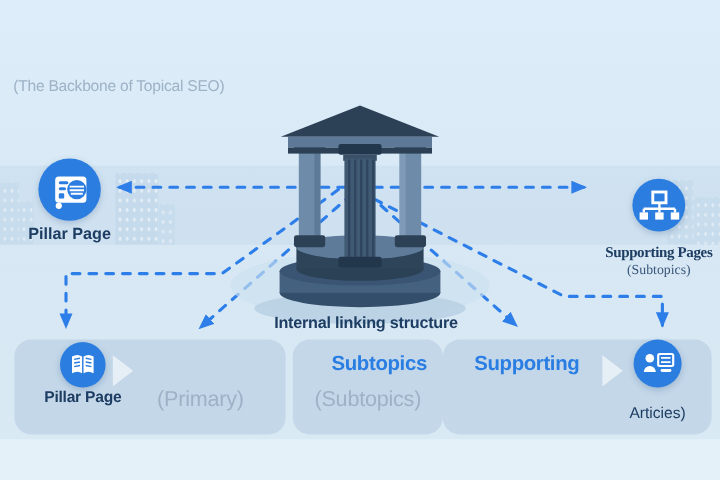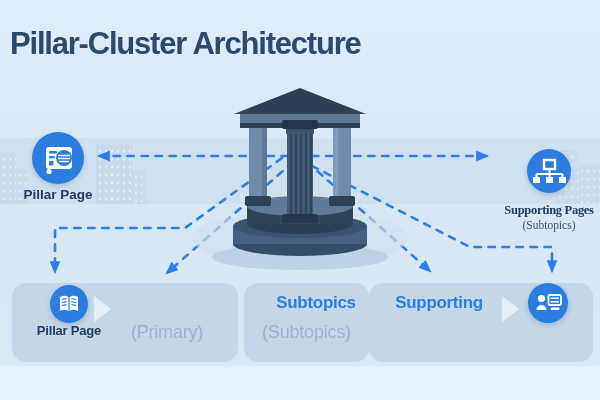--- a/index.html
+++ b/index.html
@@ -114,21 +114,21 @@
     </g>
     <g>
       <rect x="282" y="120" width="36" height="9" rx="2" fill="#22374c"></rect>
       <rect x="286" y="129" width="28" height="5" fill="#3a5068"></rect>
       <rect x="287" y="132" width="26" height="84" fill="#415a73"></rect>
       <path d="M291,133 V214 M296,133 V214 M301,133 V214 M306,133 V214 M311,133 V214" stroke="#2f4560" stroke-width="2" fill="none"></path>
       <rect x="282" y="214" width="36" height="9" rx="2" fill="#22374c"></rect>
     </g>
   </svg>
 
-  <div class="title">Pillar-Cluster Architecture</div>
+  <div class="subtitle">(The Backbone of Topical SEO)</div>
 
   <div class="abs" style="left:8px;top:130px;width:100px;height:75px;">
     <div class="circle" style="position:absolute;left:24px;top:2px;width:52px;height:52px;">
       <svg width="52" height="52" viewBox="0 0 52 52">
         <rect x="14" y="15" width="26" height="22" rx="3" fill="#ffffff"></rect>
         <rect x="17" y="19" width="8" height="2.6" rx="1.3" fill="#2b7de0"></rect>
         <rect x="17" y="24" width="6" height="2.6" rx="1.3" fill="#2b7de0"></rect>
         <rect x="17" y="29" width="4.5" height="4.5" rx="1" fill="#2b7de0"></rect>
         <circle cx="32" cy="26" r="8" fill="#2b7de0"></circle>
         <path d="M26,23.5 H38 M26,26.5 H38 M27,29.5 H37" stroke="#ffffff" stroke-width="1.6" fill="none"></path>
@@ -145,20 +145,21 @@
         <path d="M22.5,20 V25 M9.5,25 H35.5 M9.5,25 V28 M22.5,25 V28 M35.5,25 V28" stroke="#ffffff" stroke-width="2" fill="none"></path>
         <rect x="6" y="28" width="7" height="6" fill="#ffffff"></rect>
         <rect x="19" y="28" width="7" height="6" fill="#ffffff"></rect>
         <rect x="32" y="28" width="7" height="6" fill="#ffffff"></rect>
       </svg>
     </div>
     <div class="node-label" style="left:0;top:56px;width:104px;font-size:12.5px;letter-spacing:-0.3px;">Supporting Pages</div>
     <div class="node-sublabel" style="left:0;top:72px;width:104px;font-size:11.5px;">(Subtopics)</div>
   </div>
 
+  <div class="caption">Internal linking structure</div>
 
   <div class="box" style="left:12px;width:226px;">
     <div class="circle" style="position:absolute;left:38px;top:2px;width:38px;height:38px;">
       <svg width="38" height="38" viewBox="0 0 38 38">
         <path d="M10,12 Q14.5,9.5 18.4,12 L18.4,26 Q14.5,23.5 10,26 Z" fill="#ffffff"></path>
         <path d="M28,12 Q23.5,9.5 19.6,12 L19.6,26 Q23.5,23.5 28,26 Z" fill="#ffffff"></path>
         <path d="M11.8,14.5 L16.6,13.6 M11.8,17.5 L16.6,16.6 M11.8,20.5 L16.6,19.6" stroke="#2b7de0" stroke-width="1.2" fill="none"></path>
         <path d="M26.2,14.5 L21.4,13.6 M26.2,17.5 L21.4,16.6 M26.2,20.5 L21.4,19.6" stroke="#2b7de0" stroke-width="1.2" fill="none"></path>
       </svg>
     </div>
@@ -177,15 +178,16 @@
     <div class="chevron" style="left:133px;top:13px;"></div>
     <div class="circle" style="position:absolute;left:159px;top:0;width:40px;height:40px;">
       <svg width="40" height="40" viewBox="0 0 40 40">
         <circle cx="13.5" cy="15.5" r="3.6" fill="#ffffff"></circle>
         <path d="M8.5,27 a5,5 0 0 1 10,0 Z" fill="#ffffff"></path>
         <rect x="20.5" y="12" width="12.5" height="10" rx="1.2" fill="none" stroke="#ffffff" stroke-width="1.8"></rect>
         <path d="M22.8,15.2 H30.8 M22.8,18.8 H30.8" stroke="#ffffff" stroke-width="1.6" fill="none"></path>
         <rect x="22.5" y="24.5" width="9" height="2.4" rx="1.2" fill="#ffffff"></rect>
       </svg>
     </div>
+    <div class="icon-label2" style="left:134px;top:53px;width:90px;">Articies)</div>
   </div>
 
 </div>
 
 </body></html>

